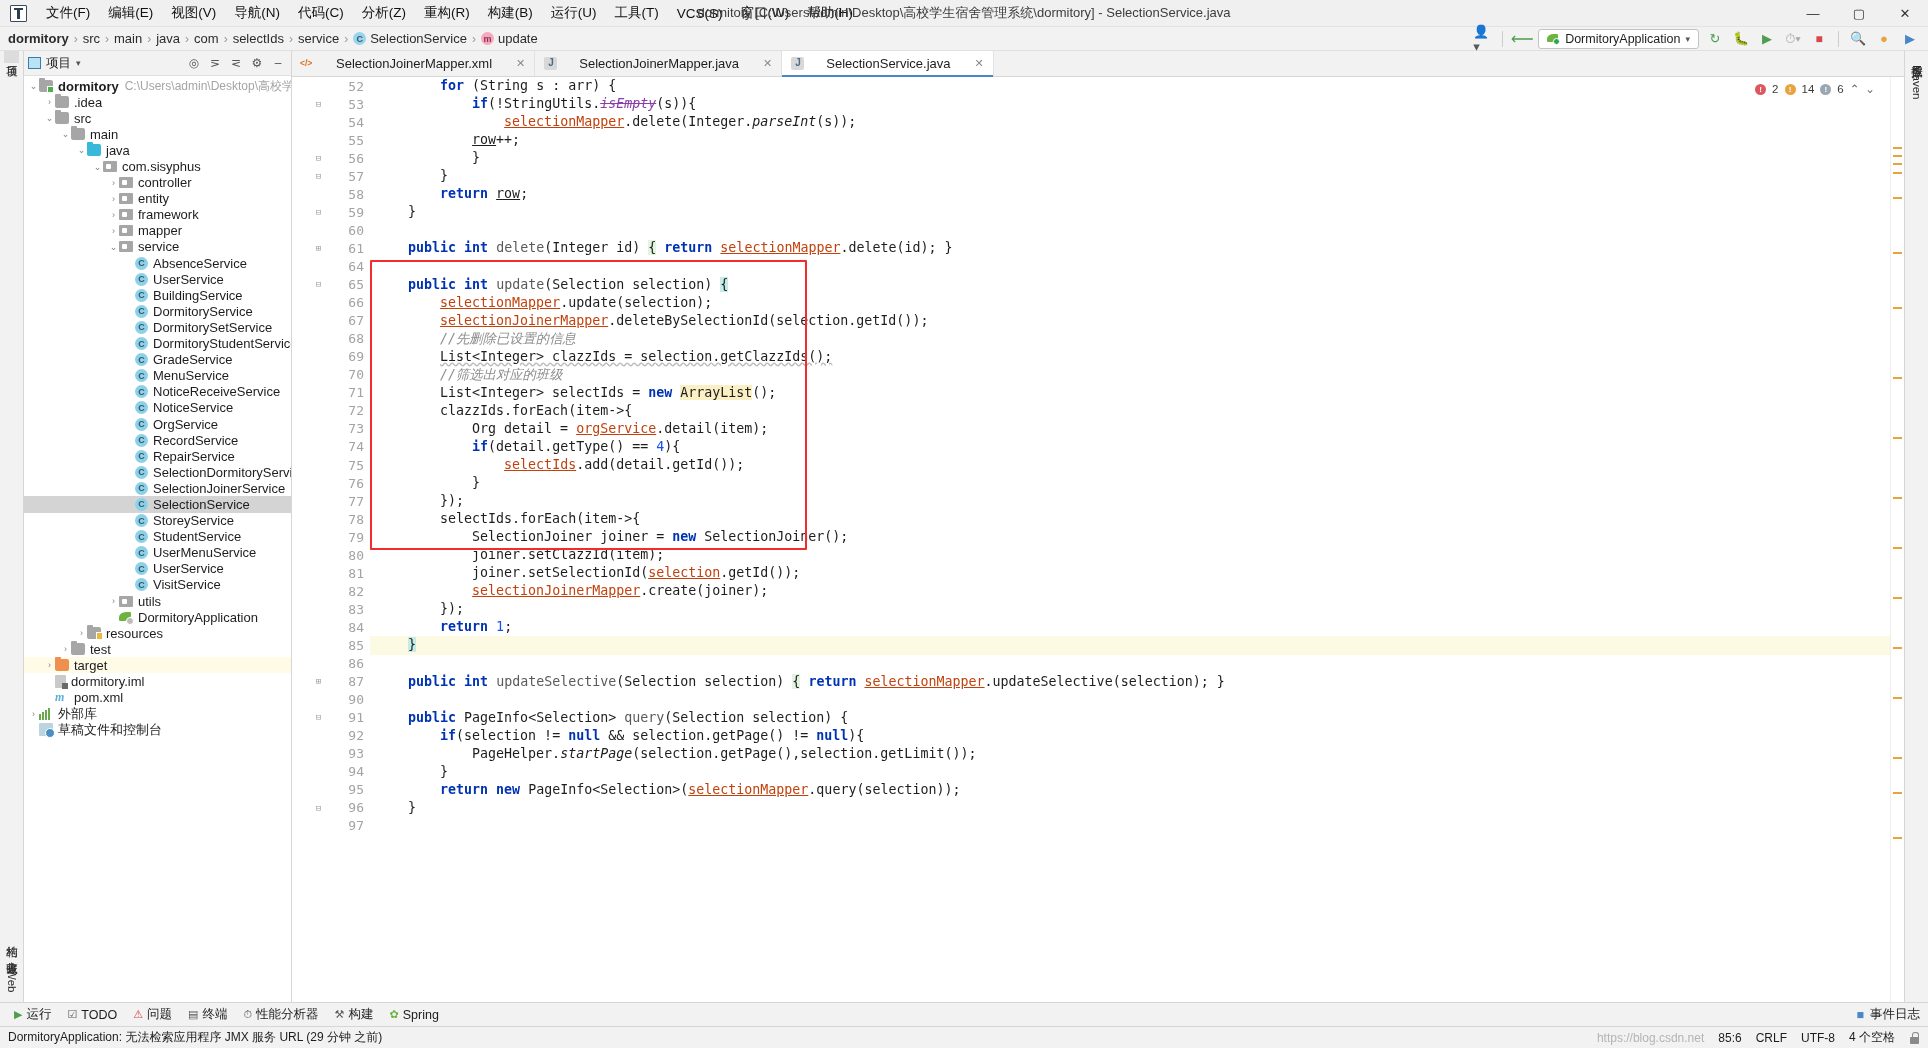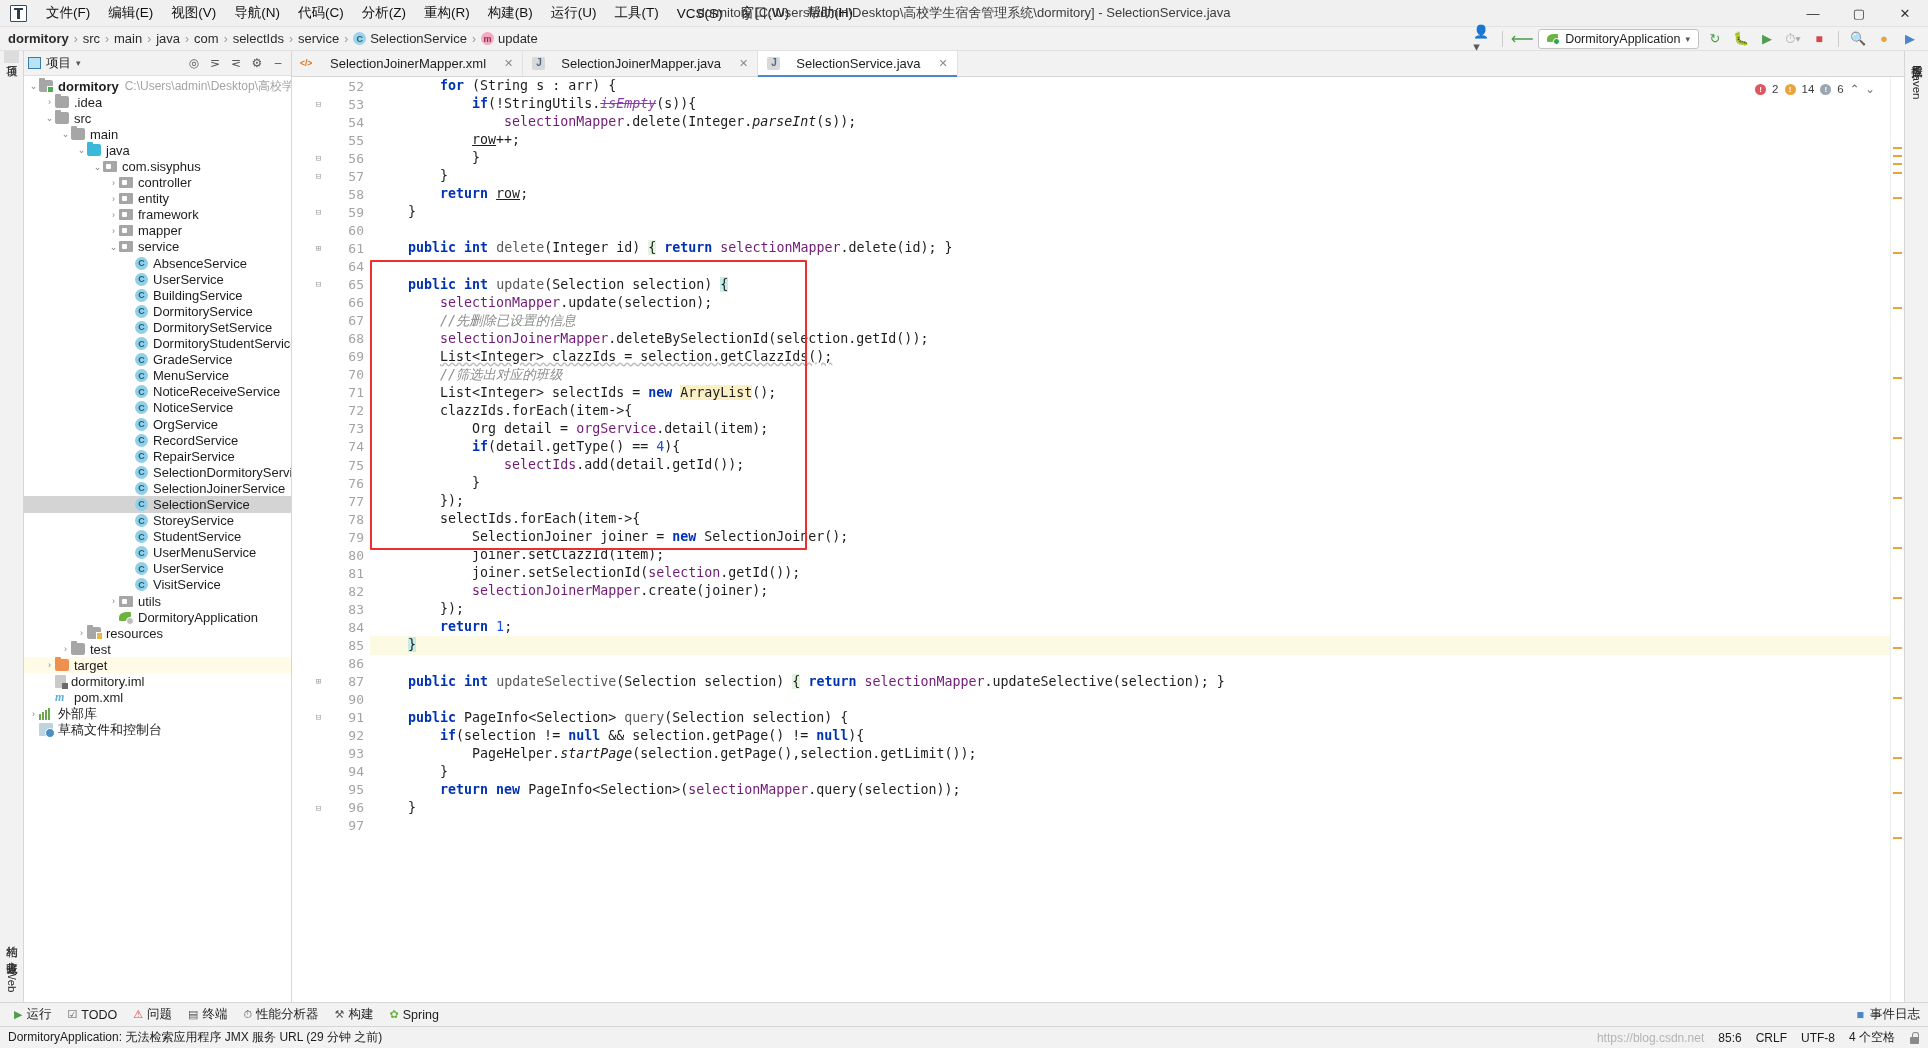--- a/index.html
+++ b/index.html
@@ -188,21 +188,21 @@
     content:""; position:absolute;right:-2px;bottom:-2px;width:8px;height:8px;background:#4a90c4;border-radius:50%;border:1px solid #fff;
   }
 
   
   .editor-area { flex: 1; display: flex; flex-direction: column; min-width: 0; background: #fff; }
   .tabs {
     height: 26px; background: #f2f2f2; display: flex; align-items: stretch; flex: none;
     border-bottom: 1px solid #d6d6d6;
   }
   .tab {
-    display: flex; align-items: center; gap: 16px; padding: 0 9px; font-size: 13px;
+    display: flex; align-items: center; gap: 22px; padding: 0 9px; font-size: 13px;
     color: #1d1d1d; border-right: 1px solid #e2e2e2; position: relative; background: #f2f2f2;
   }
   .tab.active { background: #fff; justify-content: center; }
   .tab.active:after {
     content:""; position:absolute; left:0; right:0; bottom:-1px; height:2px; background:#4a86c8;
   }
   .xml-ico { width: 13px; height: 13px; position: relative; flex:none; }
   .xml-ico:before {
     content:"</>"; font-size: 8.5px; color: #e07020; font-weight: bold; position:absolute; top:1px; left:-1px;
   }
@@ -230,21 +230,21 @@
   .code-col {
     flex: 1; position: relative; overflow: hidden; background: #fff;
     font-family: "DejaVu Sans Mono", monospace; font-size: 13.3px; line-height: 18.05px;
   }
   .cline { height: 18.05px; white-space: pre; padding-left: 6px; }
   .cline.hl { background: #fdfae4; }
   .kw { color: #0033b3; font-weight: bold; }
   .fn2 { color: #8a3fa8; }
   .num { color: #1750eb; }
   .cmt { color: #8c8c8c; font-style: italic; }
-  .fld { color: #701a75; }
+  .fld { color: #c2410c; text-decoration: underline; }
   .meth-decl { color: #5a5a5a; }
   .ital { font-style: italic; }
   .under { text-decoration: underline; text-decoration-style: solid; }
   .strike { text-decoration: line-through; }
   .wavy { text-decoration: underline; text-decoration-style: wavy; text-decoration-color:#bbb; }
   .hlq { background: #c5ece7; }
   .hlg { background: #e3f4e0; }
   .hly { background: #fbefc4; }
 
   .redbox {
@@ -706,22 +706,22 @@
             <div class="cline">            <span class="under">row</span>++;</div>
             <div class="cline">            }</div>
             <div class="cline">        }</div>
             <div class="cline">        <span class="kw">return</span> <span class="under">row</span>;</div>
             <div class="cline">    }</div>
             <div class="cline">&nbsp;</div>
             <div class="cline">    <span class="kw">public</span> <span class="kw">int</span> <span class="meth-decl">delete</span>(Integer id) <span class="hlg">{</span> <span class="kw">return</span> <span class="fld">selectionMapper</span>.delete(id); }</div>
             <div class="cline">&nbsp;</div>
             <div class="cline">    <span class="kw">public</span> <span class="kw">int</span> <span class="meth-decl">update</span>(Selection selection) <span class="hlq">{</span></div>
             <div class="cline">        <span class="fld">selectionMapper</span>.update(selection);</div>
+            <div class="cline">        <span class="fld">selectionJoinerMapper</span>.deleteBySelectionId(selection.getId());</div>
             <div class="cline">        <span class="cmt">//先删除已设置的信息</span></div>
-            <div class="cline">        <span class="fld">selectionJoinerMapper</span>.deleteBySelectionId(selection.getId());</div>
             <div class="cline">        <span class="wavy">List&lt;Integer&gt; clazzIds = selection.getClazzIds();</span></div>
             <div class="cline">        <span class="cmt">//筛选出对应的班级</span></div>
             <div class="cline">        List&lt;Integer&gt; selectIds = <span class="kw">new</span> <span class="hly">ArrayList</span>();</div>
             <div class="cline">        clazzIds.forEach(item-&gt;{</div>
             <div class="cline">            Org detail = <span class="fld">orgService</span>.detail(item);</div>
             <div class="cline">            <span class="kw">if</span>(detail.getType() == <span class="num">4</span>){</div>
             <div class="cline">                <span class="fld">selectIds</span>.add(detail.getId());</div>
             <div class="cline">            }</div>
             <div class="cline">        });</div>
             <div class="cline">        selectIds.forEach(item-&gt;{</div>

